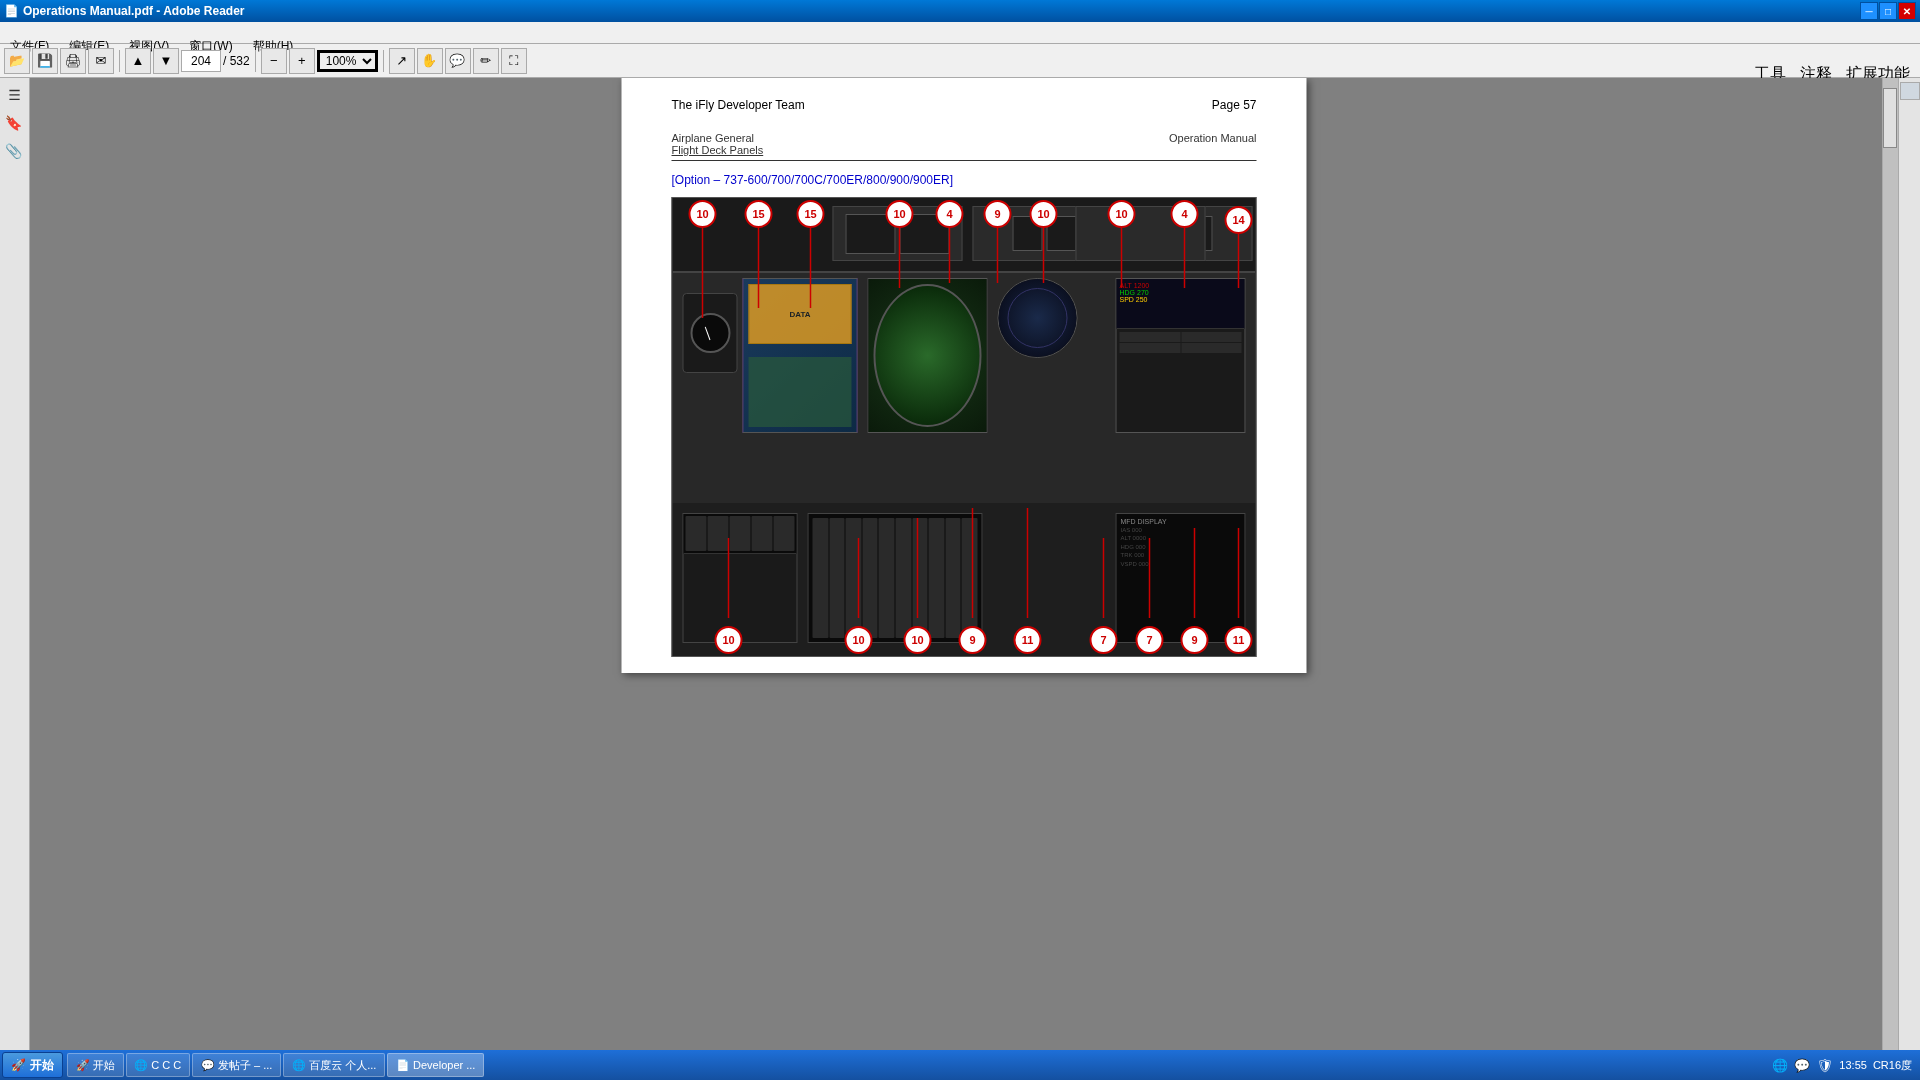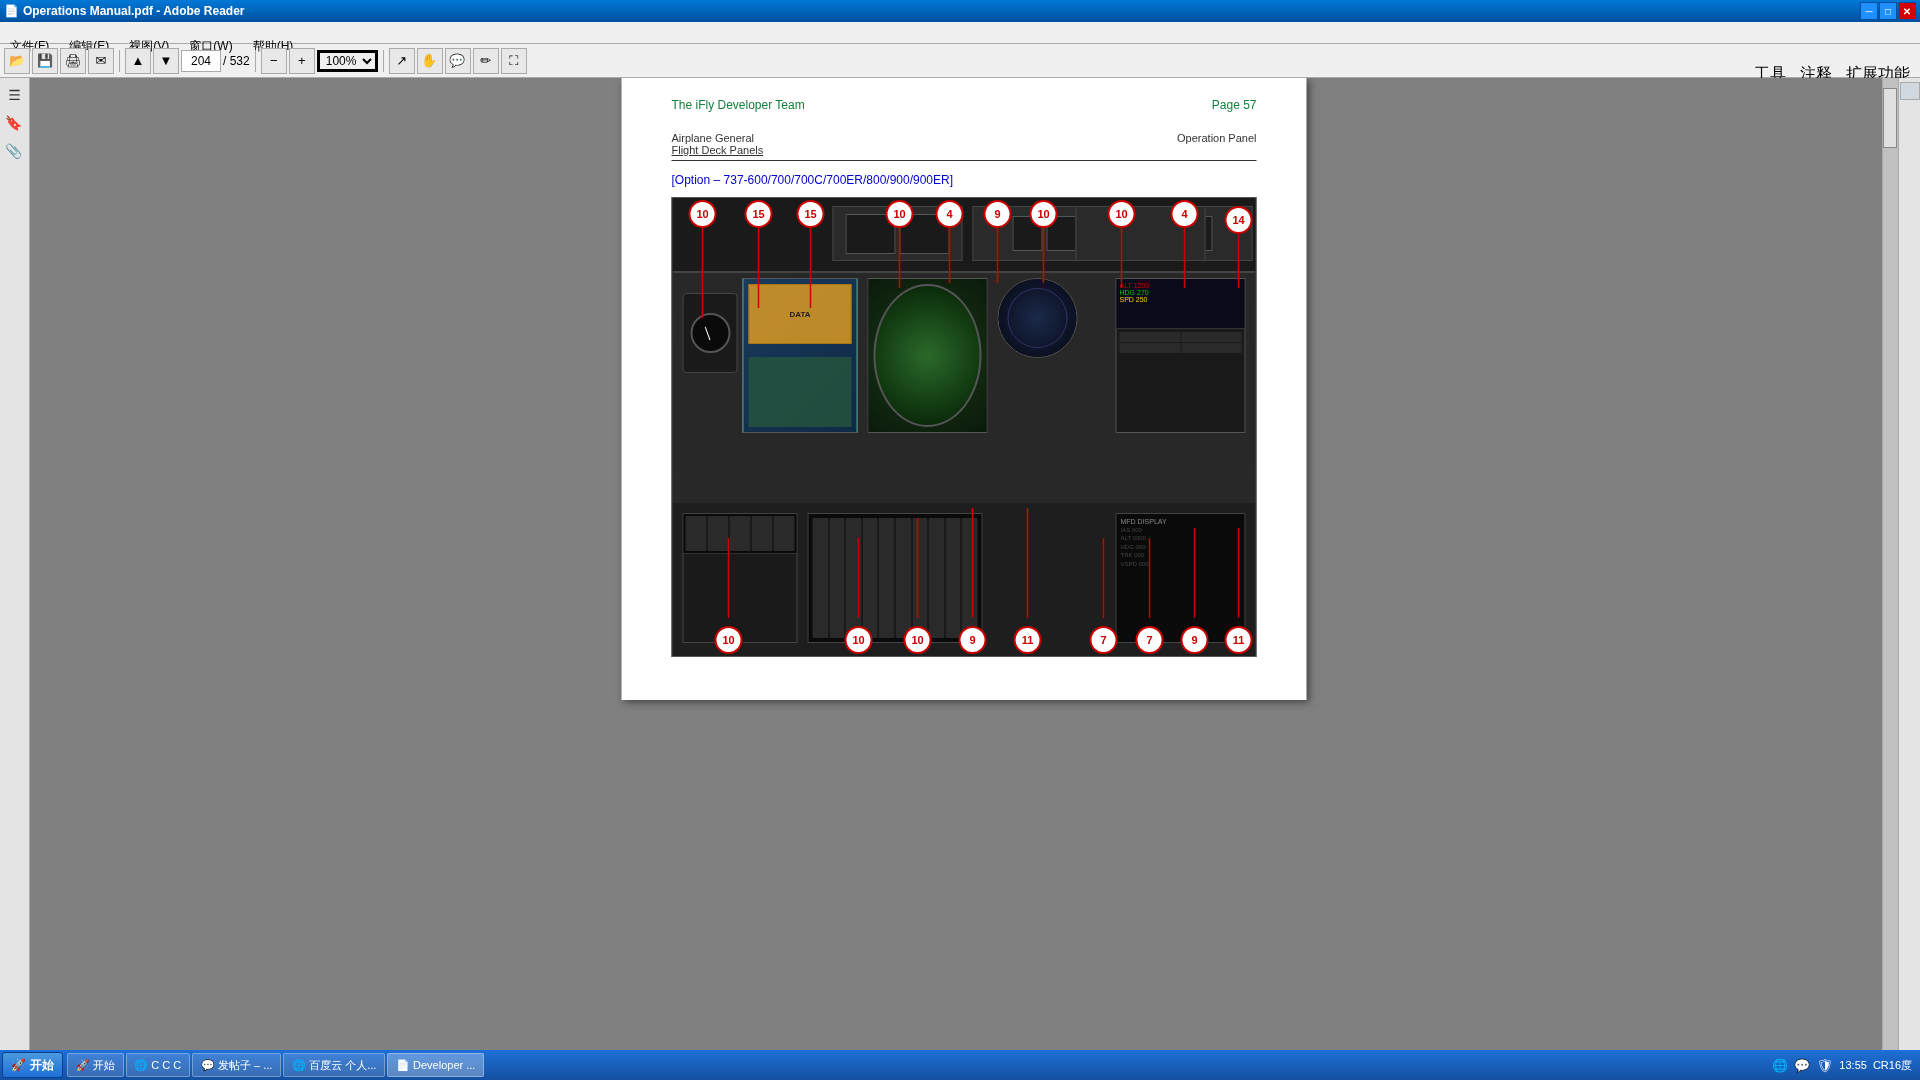--- a/index.html
+++ b/index.html
@@ -134,28 +134,28 @@
       background: white;
       box-shadow: 2px 2px 8px rgba(0,0,0,0.5);
     }
 
     
     .page-header {
       padding: 20px 50px 10px;
       display: flex;
       justify-content: space-between;
       font-size: 12px;
-      color: #15803d;
+      color: #000000;
       border-bottom: none;
       gap: 44px;
     }
 
     
     .page-content {
-      padding: 10px 50px 43px;
+      padding: 10px 50px 16px;
     }
 
     .doc-meta {
       display: flex;
       justify-content: space-between;
       font-size: 11px;
       color: #333;
       margin-bottom: 4px;
     }
     .doc-meta-left { display: flex; flex-direction: column; }
@@ -383,21 +383,21 @@
         <span>Page 57</span>
       </div>
 
       <div class="page-content">
 
         <div class="doc-meta">
           <div class="doc-meta-left">
             <span>Airplane General</span>
             <span style="text-decoration:underline;text-align:center;">Flight Deck Panels</span>
           </div>
-          <span>Operation  Panel</span>
+          <span>Operation  Manual</span>
         </div>
         <div class="doc-divider"></div>
 
         <div class="section-option">[Option – 737-600/700/700C/700ER/800/900/900ER]</div>
 
         <div class="ifr-image-container">
 
           <div class="cockpit-image">
             <div class="cockpit-bg">
 
@@ -420,21 +420,21 @@
               </div>
 
               <div class="panel-main" style="background:#282828;">
 
                 <div style="position:absolute;left:10px;top:20px;width:55px;height:80px;background:#1a1a1a;border:1px solid #444;border-radius:4px;display:flex;flex-direction:column;align-items:center;justify-content:center;">
                   <div style="width:40px;height:40px;border-radius:50%;background:#0a0a0a;border:2px solid #555;display:flex;align-items:center;justify-content:center;">
                     <div style="width:1px;height:14px;background:white;transform:rotate(-20deg);transform-origin:bottom center;"></div>
                   </div>
                 </div>
 
-                <div style="position:absolute;left:70px;top:5px;width:115px;height:155px;background:#5eead4;border:1px solid #555;">
+                <div style="position:absolute;left:70px;top:5px;width:115px;height:155px;background:#4c1d95;border:1px solid #555;">
                   <div style="width:100%;height:100%;background:linear-gradient(135deg,#1a3a5c,#0d2a45);position:relative;">
                     <div style="position:absolute;top:5px;left:5px;right:5px;height:60px;background:#e8a020;opacity:0.8;border:1px solid #cc8800;display:flex;align-items:center;justify-content:center;">
                       <span style="color:#1a1a1a;font-size:8px;font-weight:bold;">DATA</span>
                     </div>
                     <div style="position:absolute;bottom:5px;left:5px;right:5px;height:70px;background:#2a5a3a;opacity:0.7;"></div>
                   </div>
                 </div>
 
                 <div style="position:absolute;left:195px;top:5px;width:120px;height:155px;background:#111;border:1px solid #555;">
                   <div style="width:100%;height:100%;background:radial-gradient(circle,#1a3a1a 0%,#0a1a0a 100%);position:relative;">

